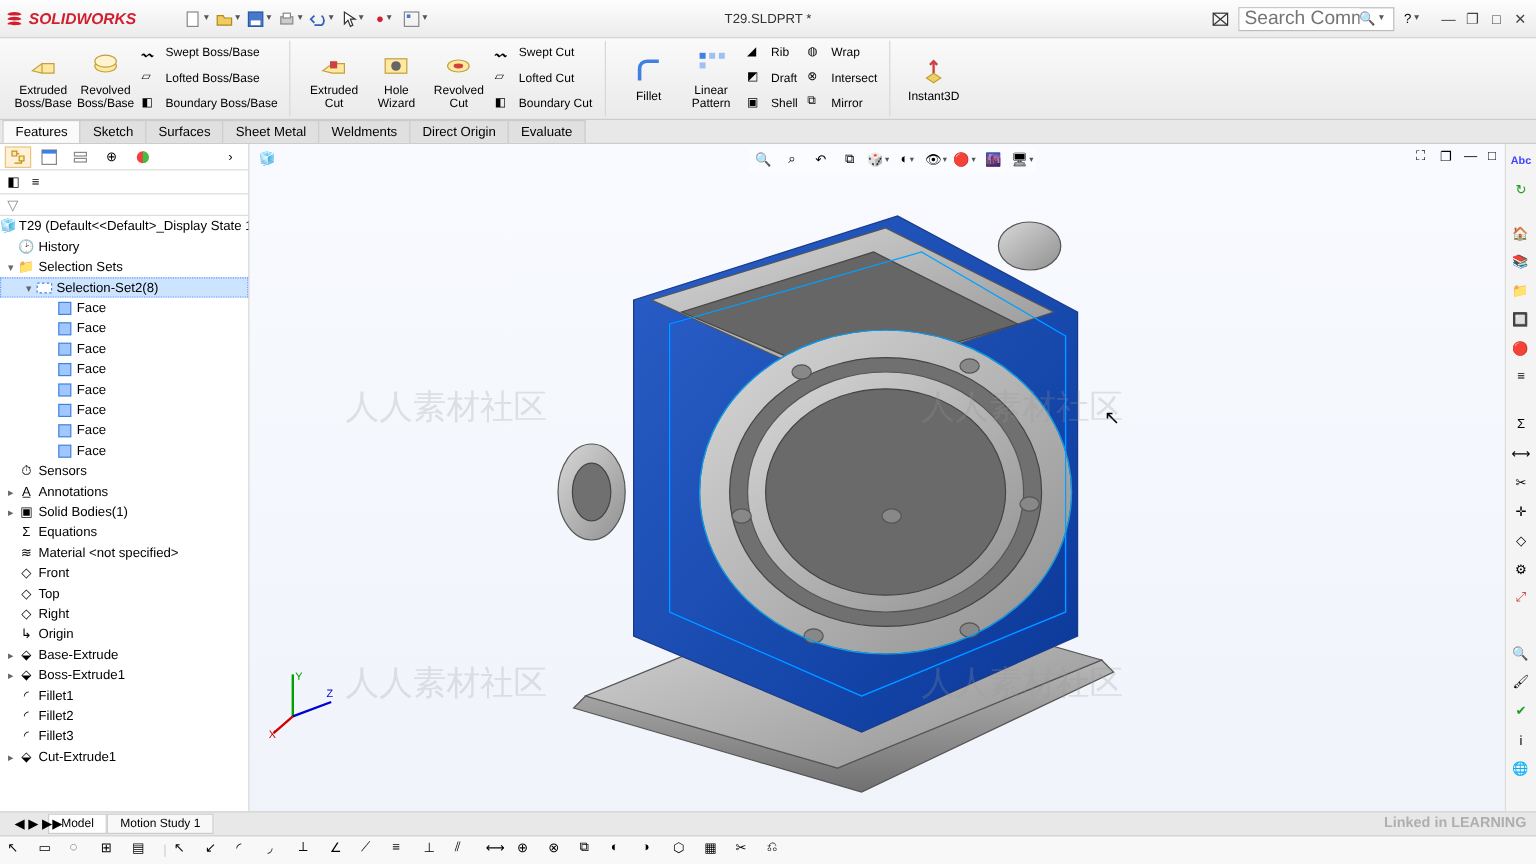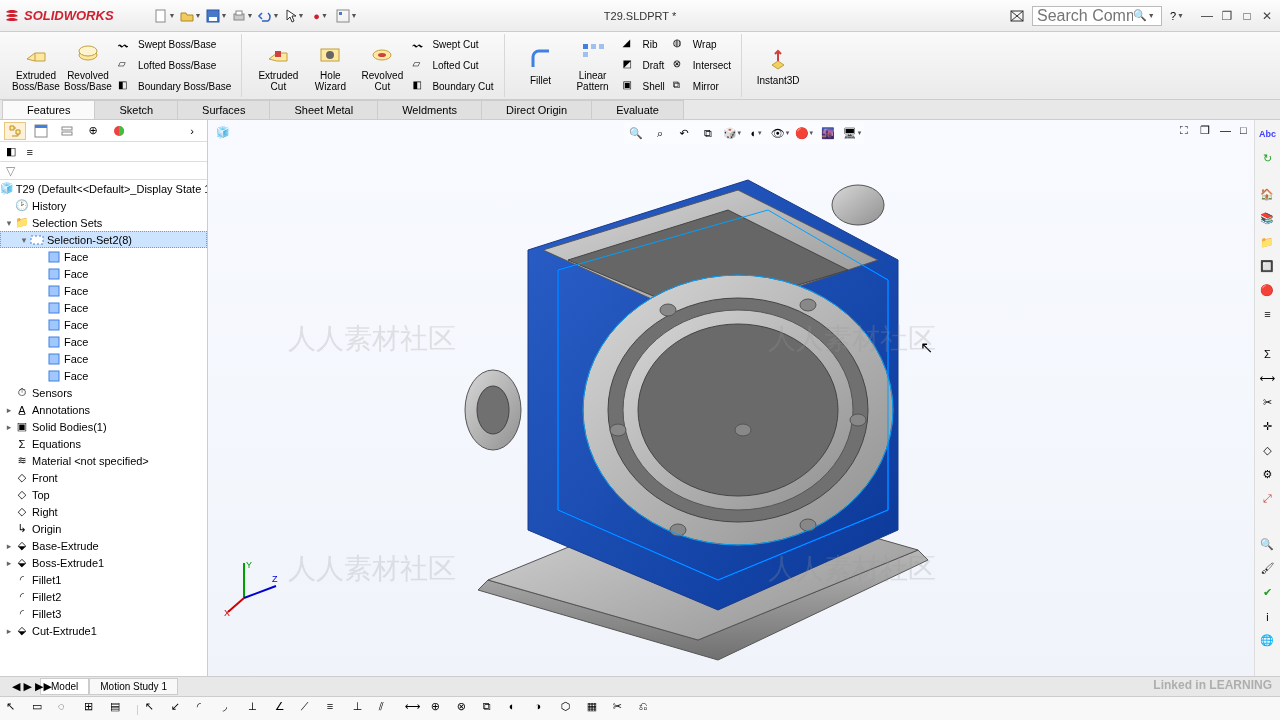--- a/index.html
+++ b/index.html
@@ -24,21 +24,21 @@
 .ribbon{height:68px;background:linear-gradient(#fafafa,#eaeaea);border-bottom:1px solid #ccc;display:flex;align-items:center;padding:2px 4px;gap:4px;}
 .rgroup{display:flex;align-items:center;height:100%;border-right:1px solid #d8d8d8;padding:0 6px;}
 .bigbtn{display:flex;flex-direction:column;align-items:center;justify-content:center;width:52px;height:60px;font-size:10px;text-align:center;line-height:11px;}
 .bigbtn .ico{width:28px;height:28px;margin-bottom:2px;display:flex;align-items:center;justify-content:center;}
 .smallbtns{display:flex;flex-direction:column;gap:1px;}
 .smallbtn{display:flex;align-items:center;gap:4px;font-size:10px;height:20px;padding:0 4px;white-space:nowrap;}
 .smallbtn .ico{width:16px;height:16px;}
 
 
 .tabstrip{height:20px;background:#e8e8e8;display:flex;align-items:flex-end;padding-left:2px;border-bottom:1px solid #ccc;}
-.tab{padding:3px 24px;font-size:11px;border:1px solid #ccc;border-bottom:none;background:#e0e0e0;margin-right:-1px;}
+.tab{padding:3px 10px;font-size:11px;border:1px solid #ccc;border-bottom:none;background:#e0e0e0;margin-right:-1px;}
 .tab.active{background:#fafafa;font-weight:normal;}
 
 
 .main{display:flex;height:556px;}
 .sidebar{width:208px;background:#fff;border-right:1px solid #ccc;display:flex;flex-direction:column;}
 .side-tabs{height:22px;display:flex;align-items:center;border-bottom:1px solid #ddd;padding:0 4px;gap:4px;}
 .side-tabs2{height:20px;display:flex;align-items:center;border-bottom:1px solid #ddd;padding:0 6px;gap:10px;}
 .stab{width:22px;height:18px;display:flex;align-items:center;justify-content:center;border:1px solid transparent;}
 .stab.active{background:#fff0d8;border-color:#e8c880;}
 .filtbar{height:18px;border-bottom:1px solid #ddd;padding-left:6px;display:flex;align-items:center;}

